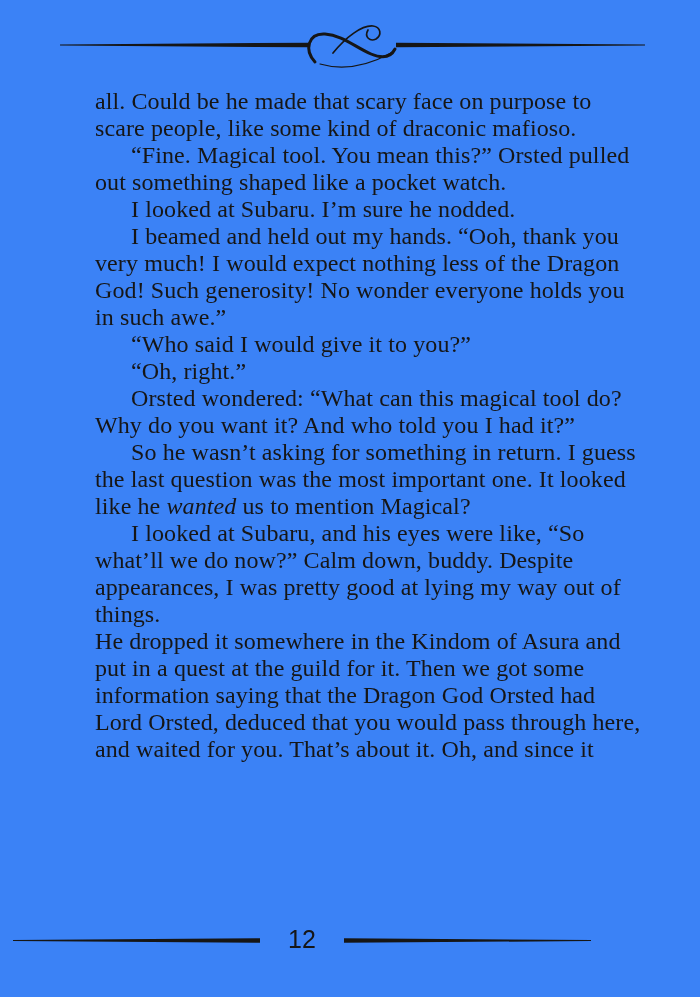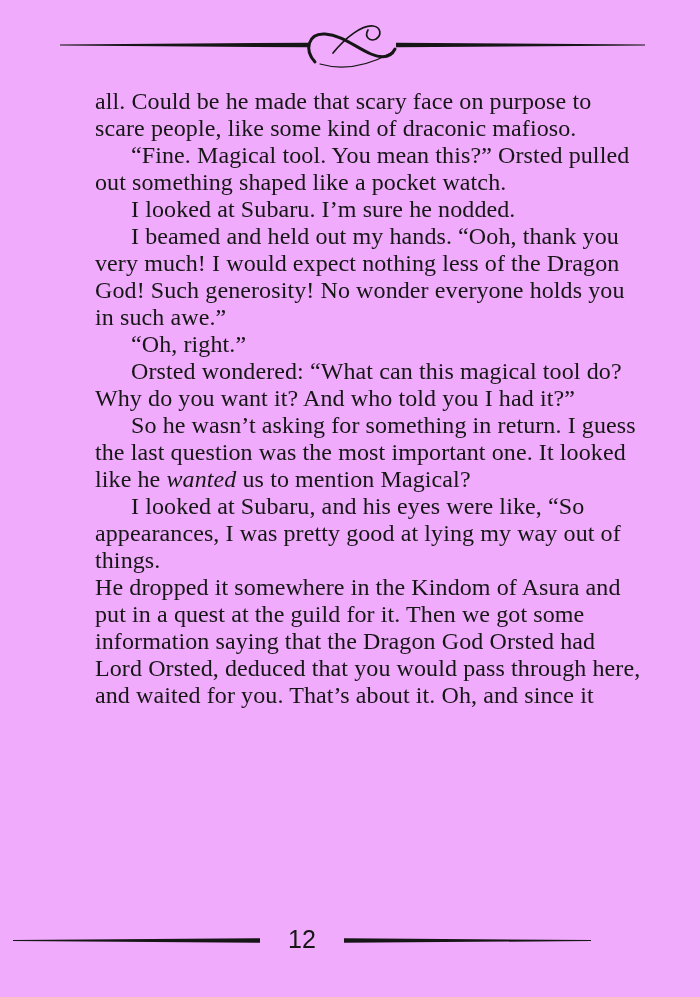--- a/index.html
+++ b/index.html
@@ -4,21 +4,21 @@
 <style>
   html, body {
     margin: 0;
     padding: 0;
     background: #ffffff;
   }
   .page {
     position: relative;
     width: 700px;
     height: 997px;
-    background: #f0abfc;
+    background: #3b82f6;
     color: #161616;
     font-family: "Liberation Serif", serif;
     overflow: hidden;
   }
   .top-ornament {
     display: block;
     width: 700px;
     height: 86px;
   }
   .text-block {
@@ -78,27 +78,29 @@
   <div class="text-block">
       <div class="line"><span>all. Could be he made that scary face on purpose to</span></div>
       <div class="line"><span>scare people, like some kind of draconic mafioso.</span></div>
       <div class="line indent"><span>“Fine. Magical tool. You mean this?” Orsted pulled</span></div>
       <div class="line"><span>out something shaped like a pocket watch.</span></div>
       <div class="line indent"><span>I looked at Subaru. I’m sure he nodded.</span></div>
       <div class="line indent"><span>I beamed and held out my hands. “Ooh, thank you</span></div>
       <div class="line"><span>very much! I would expect nothing less of the Dragon</span></div>
       <div class="line"><span>God! Such generosity! No wonder everyone holds you</span></div>
       <div class="line"><span>in such awe.”</span></div>
+      <div class="line indent"><span>“Who said I would give it to you?”</span></div>
       <div class="line indent"><span>“Oh, right.”</span></div>
       <div class="line indent"><span>Orsted wondered: “What can this magical tool do?</span></div>
       <div class="line"><span>Why do you want it? And who told you I had it?”</span></div>
       <div class="line indent"><span>So he wasn’t asking for something in return. I guess</span></div>
       <div class="line"><span>the last question was the most important one. It looked</span></div>
       <div class="line"><span>like he </span><span class="italic">wanted</span><span> us to mention Magical?</span></div>
       <div class="line indent"><span>I looked at Subaru, and his eyes were like, “So</span></div>
+      <div class="line"><span>what’ll we do now?” Calm down, buddy. Despite</span></div>
       <div class="line"><span>appearances, I was pretty good at lying my way out of</span></div>
       <div class="line"><span>things.</span></div>
       <div class="line"><span>He dropped it somewhere in the Kindom of Asura and</span></div>
       <div class="line"><span>put in a quest at the guild for it. Then we got some</span></div>
       <div class="line"><span>information saying that the Dragon God Orsted had</span></div>
       <div class="line"><span>Lord Orsted, deduced that you would pass through here,</span></div>
       <div class="line"><span>and waited for you. That’s about it. Oh, and since it</span></div>
     </div>
 
   <div class="footer">

